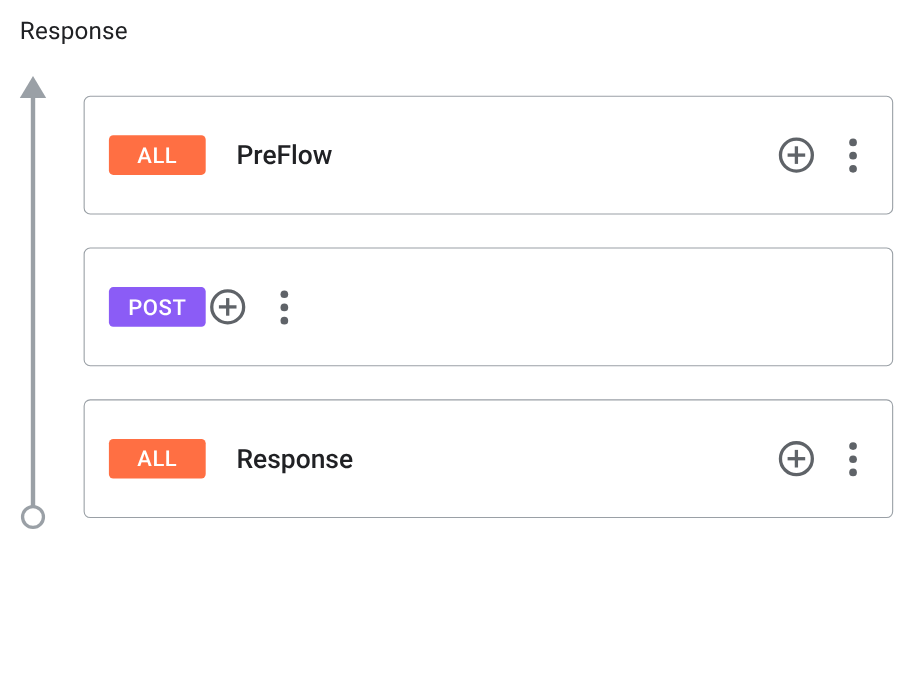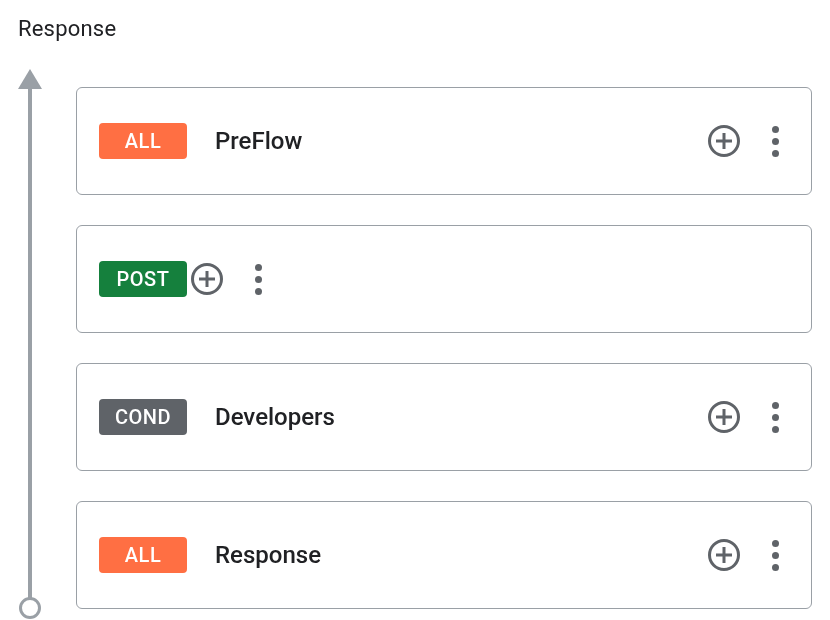--- a/index.html
+++ b/index.html
@@ -82,21 +82,21 @@
       min-width: 88px;
       height: 36px;
       padding: 0 14px;
       border-radius: 4px;
       font-size: 20px;
       font-weight: 500;
       color: #fff;
       letter-spacing: 0.5px;
     }
     .badge-orange { background: #ff6f43; }
-    .badge-green  { background: #15803d; }
+    .badge-green  { background: #8b5cf6; }
     .badge-gray   { background: #5f6368; }
     .flow-name {
       margin-left: 28px;
       font-size: 24px;
       font-weight: 500;
       color: #202124;
       flex: 1;
     }
     .actions {
       display: flex;
@@ -189,36 +189,20 @@
         <button class="icon-btn">
           <span class="kebab">
               <span></span>
               <span></span>
               <span></span>
             </span>
         </button>
       </div>
     </div>
 
-    <div class="flow-card">
-      <span class="badge badge-gray">COND</span>
-      <span class="flow-name">Developers</span>
-      <div class="actions">
-        <button class="icon-btn">
-          <span class="plus-circle"></span>
-        </button>
-        <button class="icon-btn">
-          <span class="kebab">
-              <span></span>
-              <span></span>
-              <span></span>
-            </span>
-        </button>
-      </div>
-    </div>
 
     <div class="flow-card">
       <span class="badge badge-orange">ALL</span>
       <span class="flow-name">Response</span>
       <div class="actions">
         <button class="icon-btn">
           <span class="plus-circle"></span>
         </button>
         <button class="icon-btn">
           <span class="kebab">

